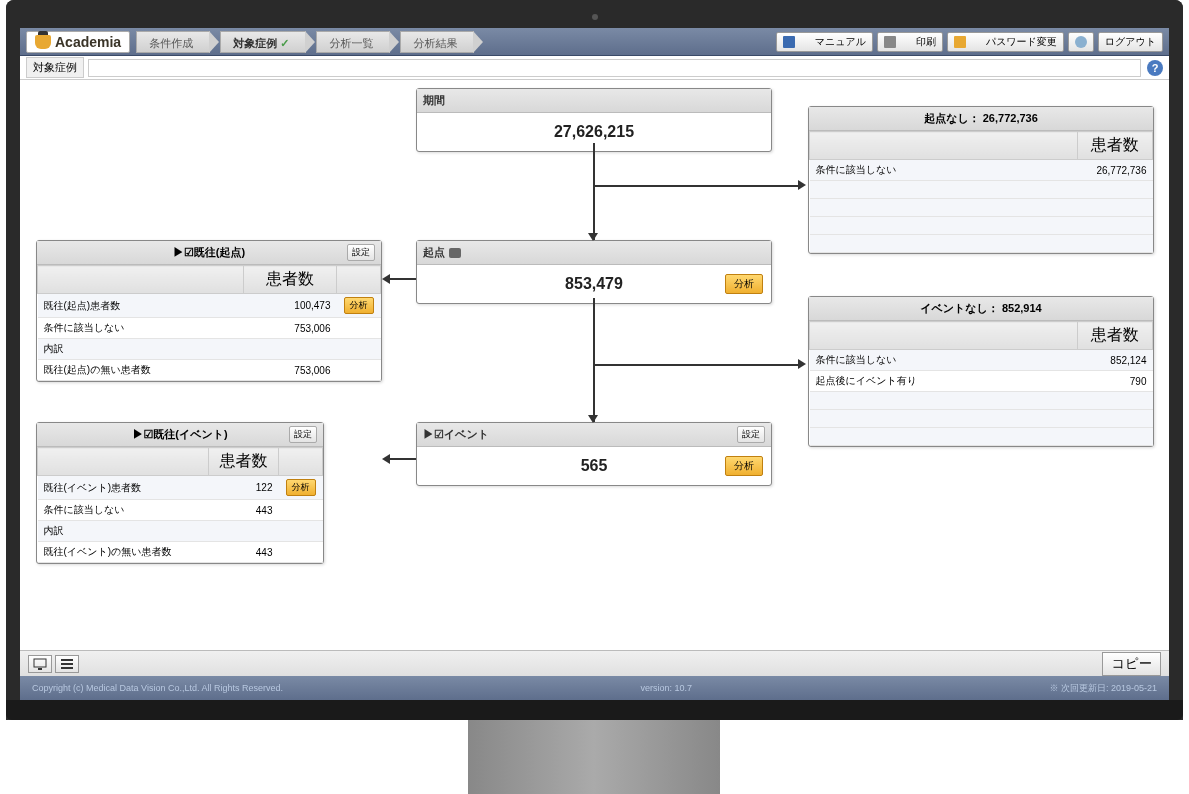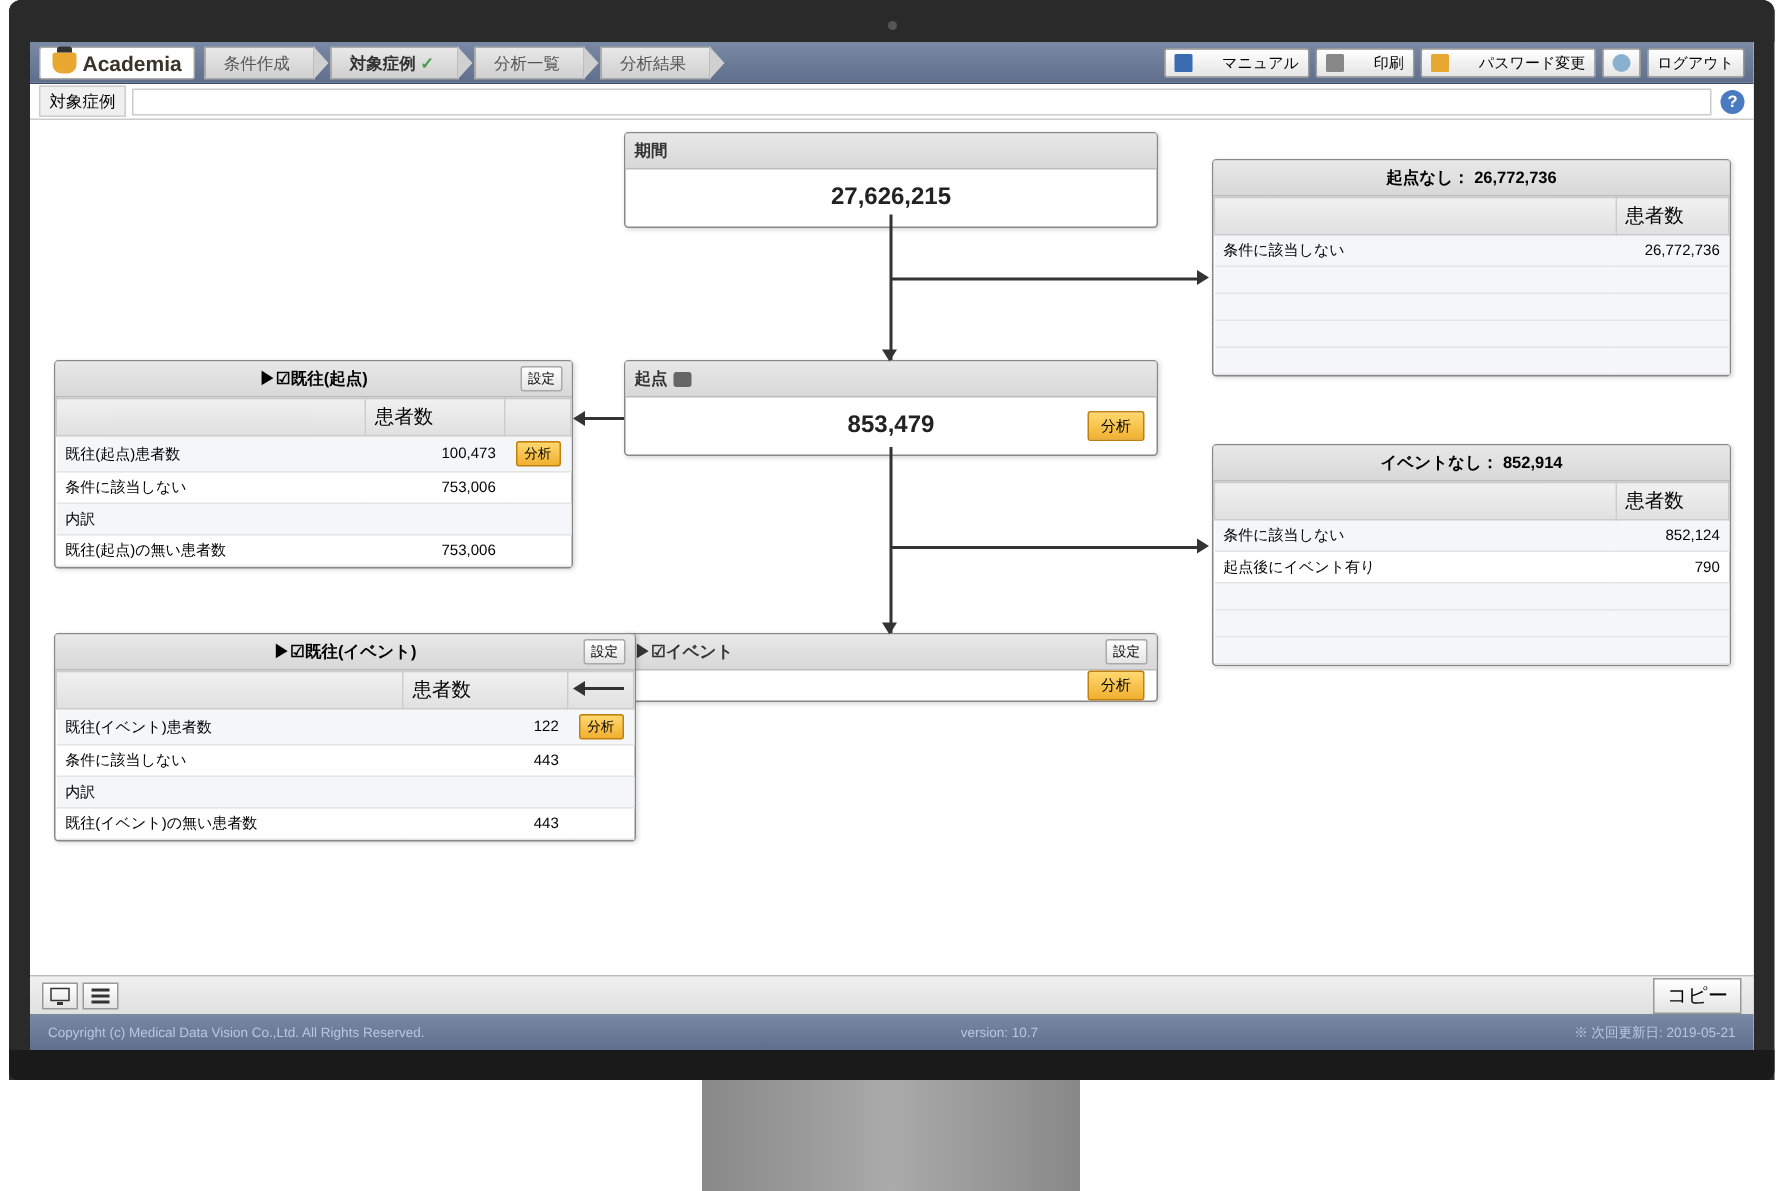--- a/index.html
+++ b/index.html
@@ -269,22 +269,22 @@
     }
     .panel-table {
       width: 100%;
       border-collapse: collapse;
     }
     .panel-table th {
       background: linear-gradient(#f0f0f0, #e0e0e0);
       border: 1px solid #ccc;
       padding: 3px 6px;
       font-weight: normal;
-      text-align: left;
-      font-size: 13px;
+      text-align: center;
+      font-size: 16px;
     }
     .panel-table td {
       border-bottom: 1px solid #e4e4e4;
       padding: 3px 6px;
       font-size: 10px;
     }
     .panel-table tr:nth-child(even) td { background: #f4f6fa; }
     .td-num { text-align: right; }
     .td-act { width: 44px; text-align: center; padding: 2px; }
     .mini-analyze {
@@ -424,20 +424,21 @@
           <button class="analyze-btn">分析</button>
         </div>
       </div>
 
       <div class="node" style="left:396px; top:342px; width:356px">
         <div class="node-header">
           <span>▶☑イベント</span>
           <button class="small-btn">設定</button>
         </div>
         <div class="node-body">
+          <div class="node-value">565</div>
           <button class="analyze-btn">分析</button>
         </div>
       </div>
 
       <div class="panel" style="left:16px; top:160px; width:346px">
         <div class="panel-header">
           <span>▶☑既往(起点)</span>
           <button class="small-btn">設定</button>
         </div>
         <table class="panel-table">
@@ -464,21 +465,21 @@
               </tr>
           <tr>
                 <td>既往(起点)の無い患者数</td>
                 <td class="td-num">753,006</td>
                 <td class="td-act"></td>
               </tr>
         </tbody>
           </table>
       </div>
 
-      <div class="panel" style="left:16px; top:342px; width:388px">
+      <div class="panel" style="left:16px; top:342px; width:288px">
         <div class="panel-header">
           <span>▶☑既往(イベント)</span>
           <button class="small-btn">設定</button>
         </div>
         <table class="panel-table">
           <tbody>
               <tr>
                 <th style="width:60%"></th>
                 <th>患者数</th>
                 <th style="width:44px"></th>

